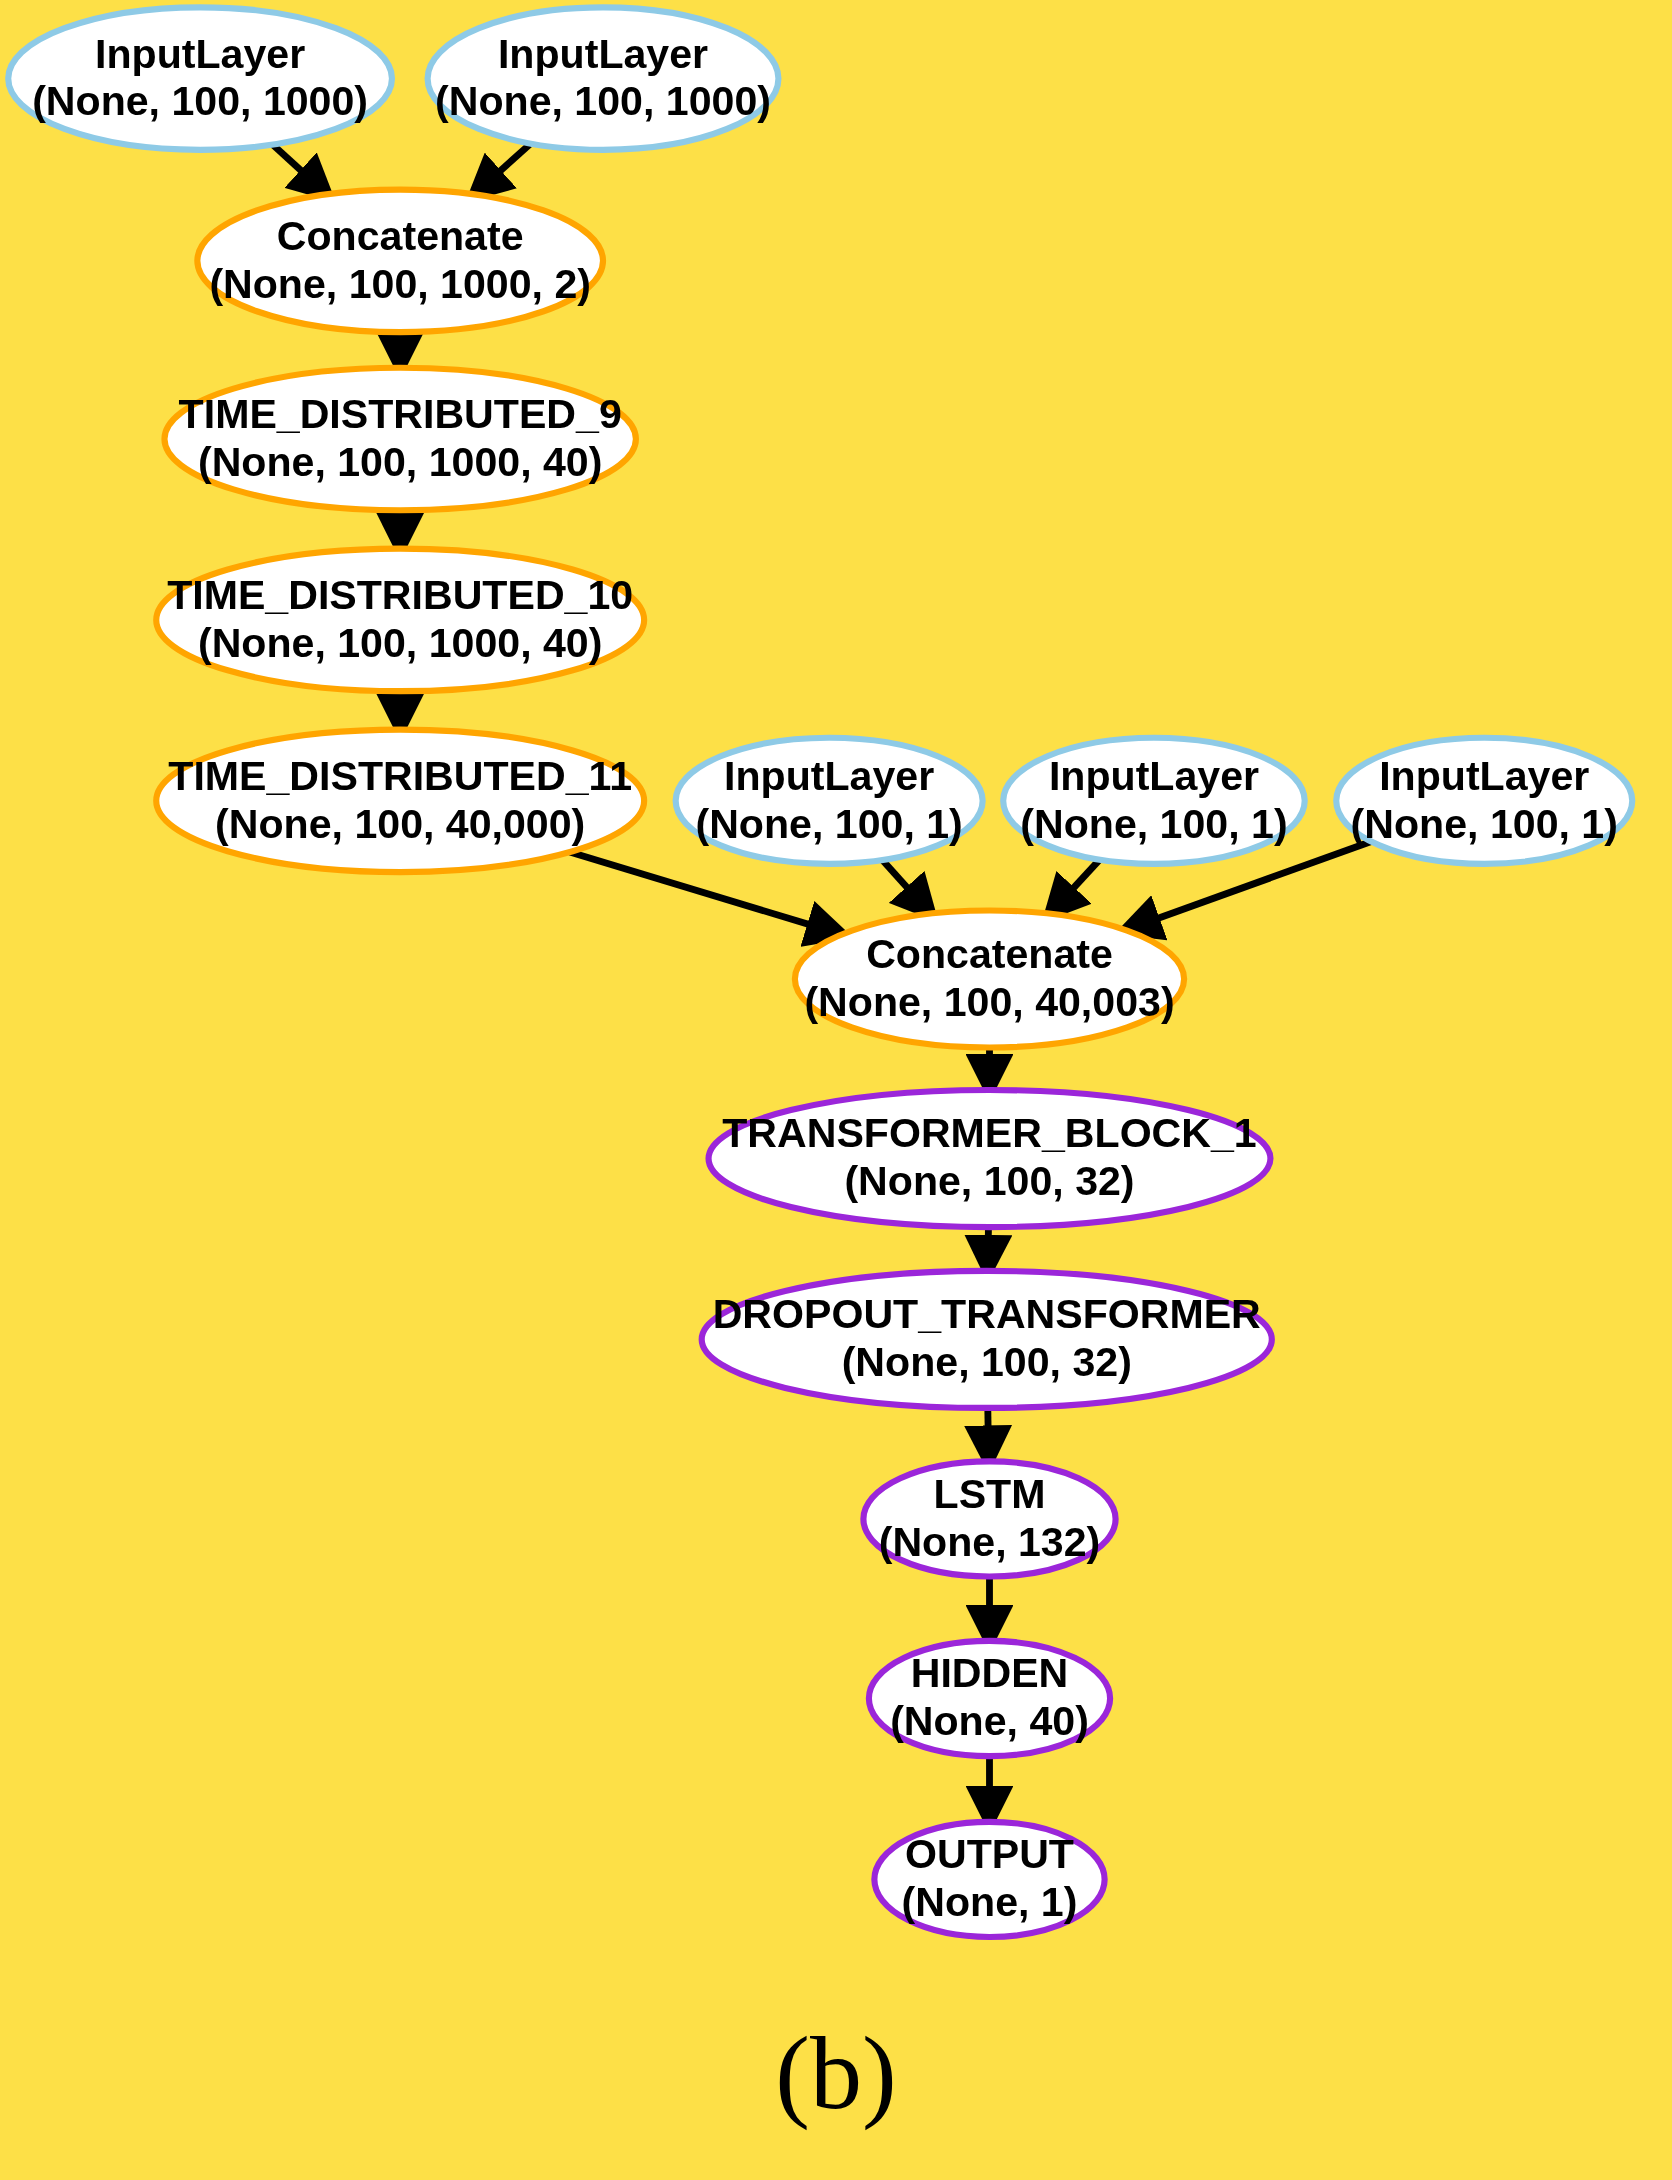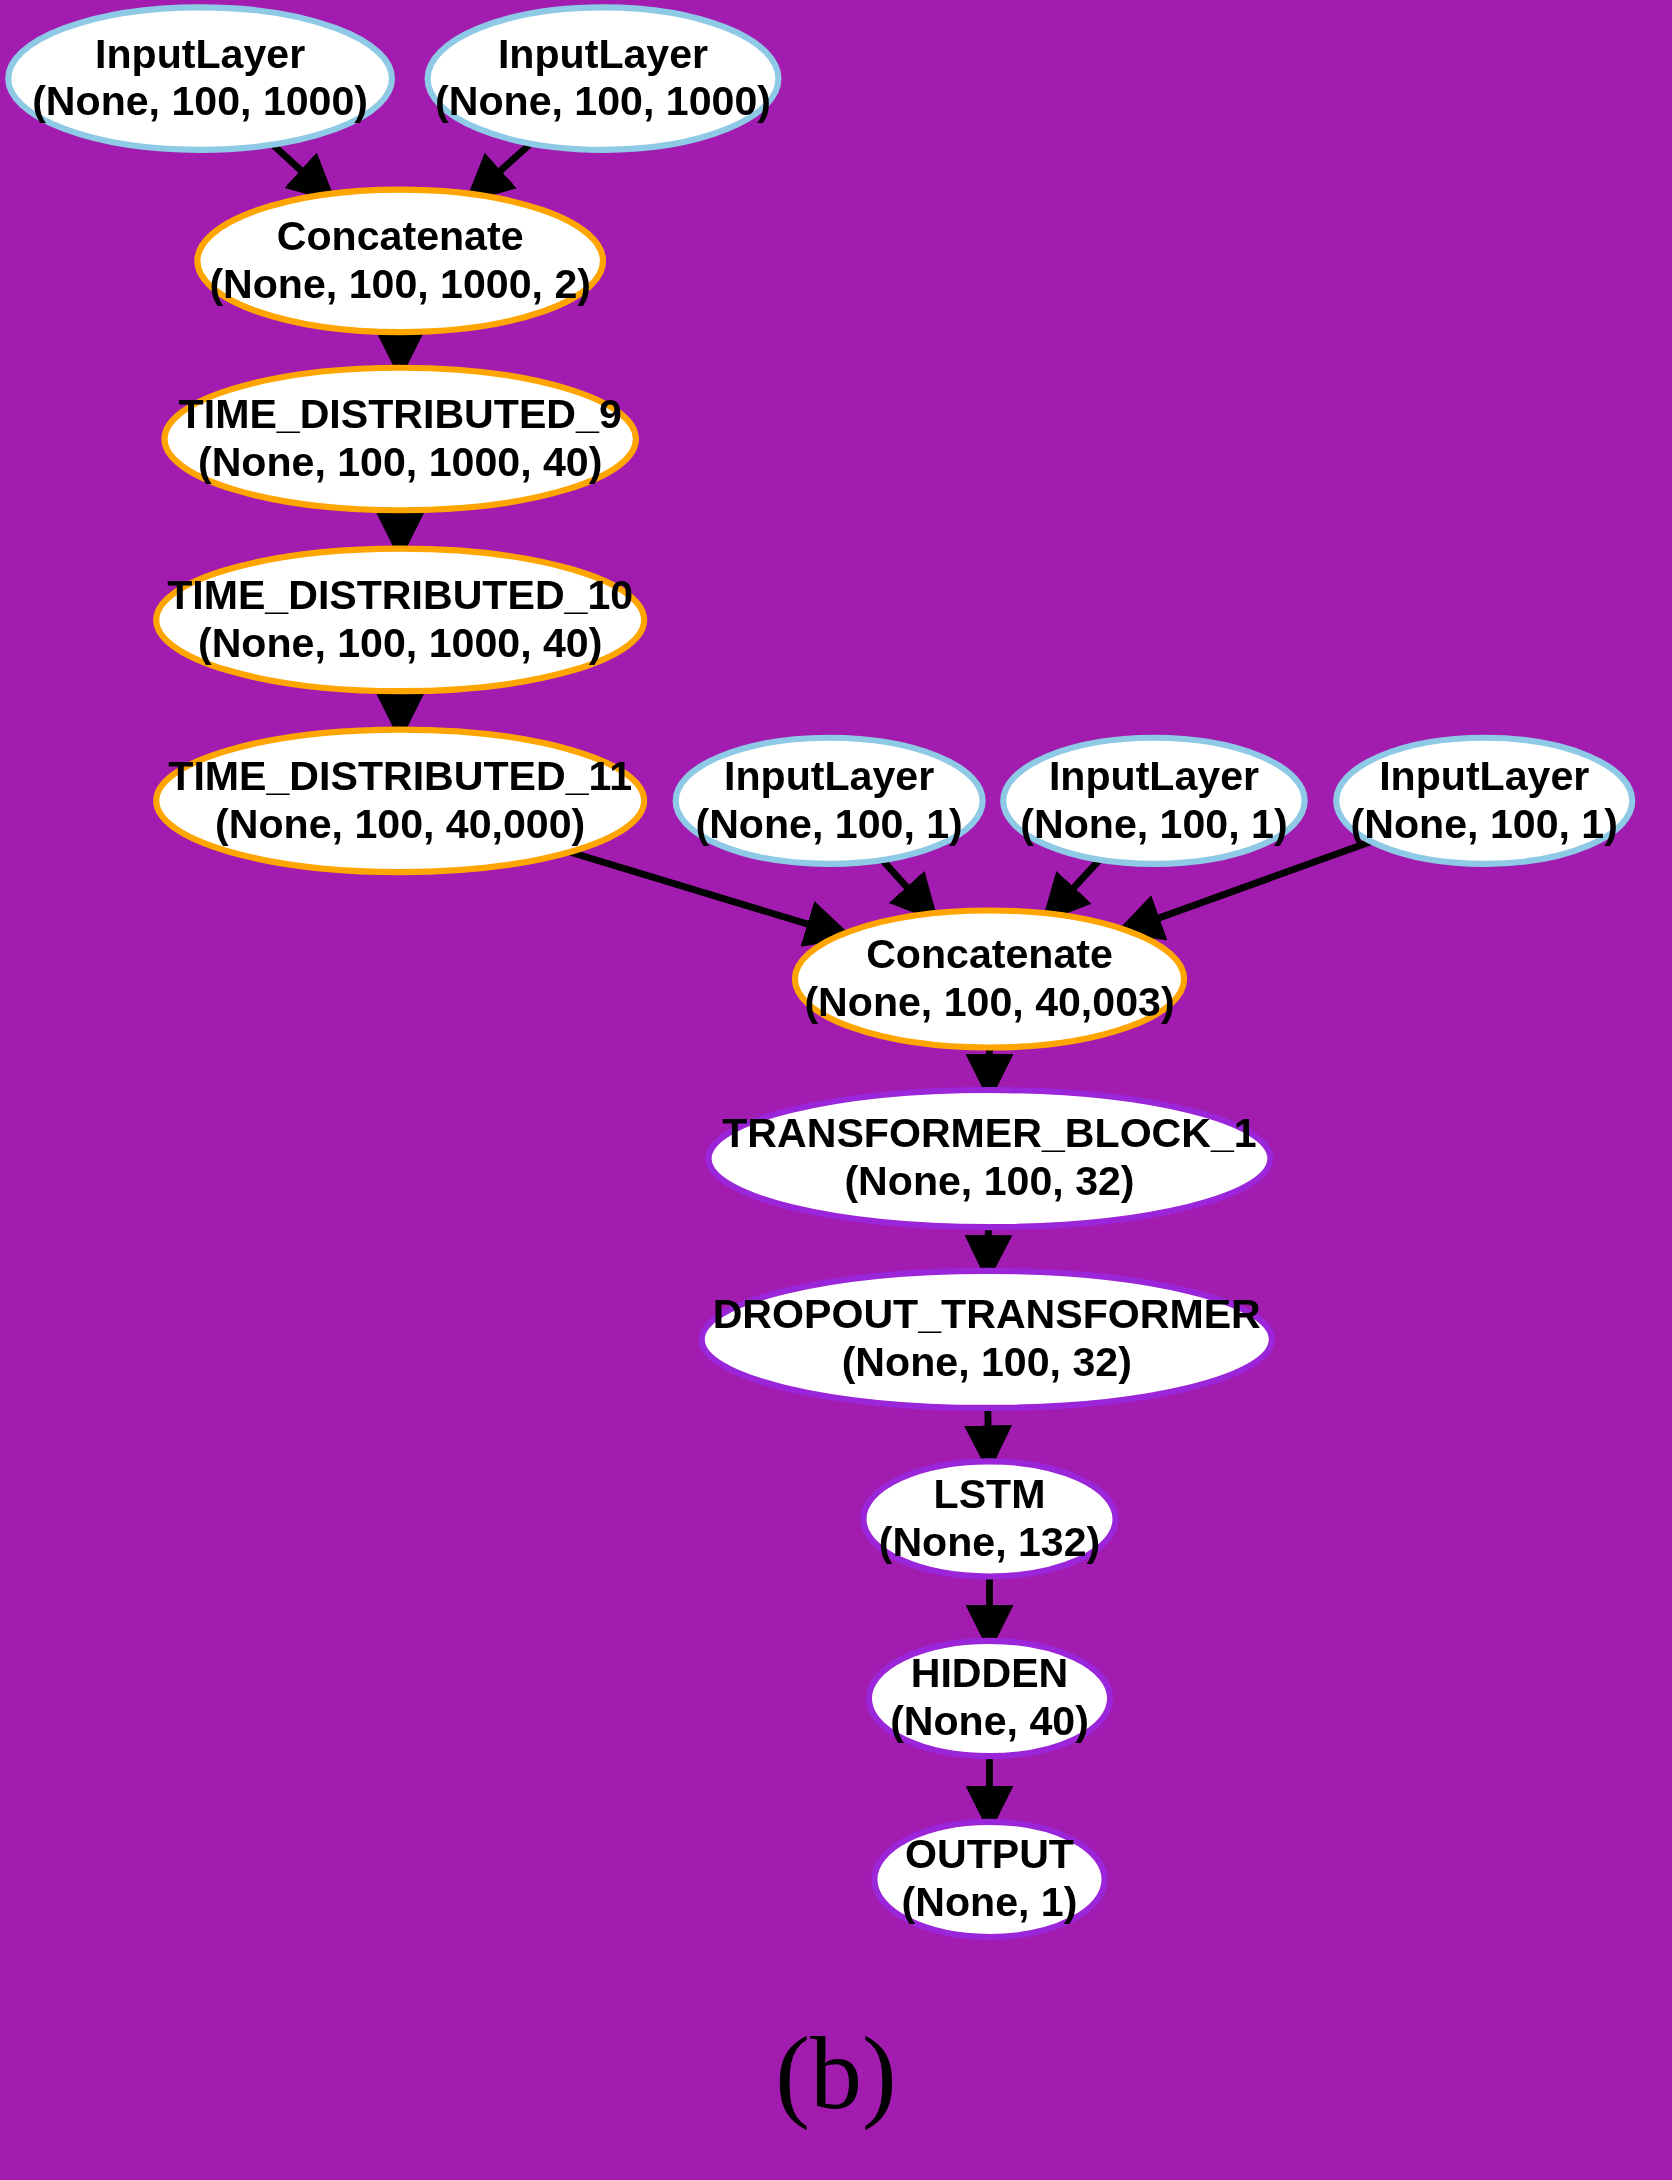--- a/index.html
+++ b/index.html
@@ -51,21 +51,21 @@
     font-family: "Liberation Serif", serif;
     font-size: 76px;
     fill: #000000;
     text-anchor: middle;
     dominant-baseline: middle;
   }
 </style>
 </head>
 <body>
 
-<div id="diagram-root" style="background: #a21caf;">
+<div id="diagram-root" style="background: #fde047;">
   <svg id="graph" viewBox="0 0 1220 1590" preserveAspectRatio="xMidYMid meet">
     <defs>
       <marker id="arrow" viewBox="0 0 12 12" refX="9" refY="6" markerWidth="7" markerHeight="7" orient="auto-start-reverse">
         <path d="M 0 0 L 12 6 L 0 12 z" class="edge-head"></path>
       </marker>
     </defs>
     <g id="edges-layer">
         <line x1="198.86" y1="105.15" x2="238.74" y2="141.48" class="edge-line" stroke="#000000" marker-end="url(#arrow)"></line>
         <line x1="387.27" y1="104.38" x2="345.89" y2="141.57" class="edge-line" stroke="#000000" marker-end="url(#arrow)"></line>
         <line x1="292.00" y1="242.00" x2="292.00" y2="268.00" class="edge-line" stroke="#000000" marker-end="url(#arrow)"></line>

